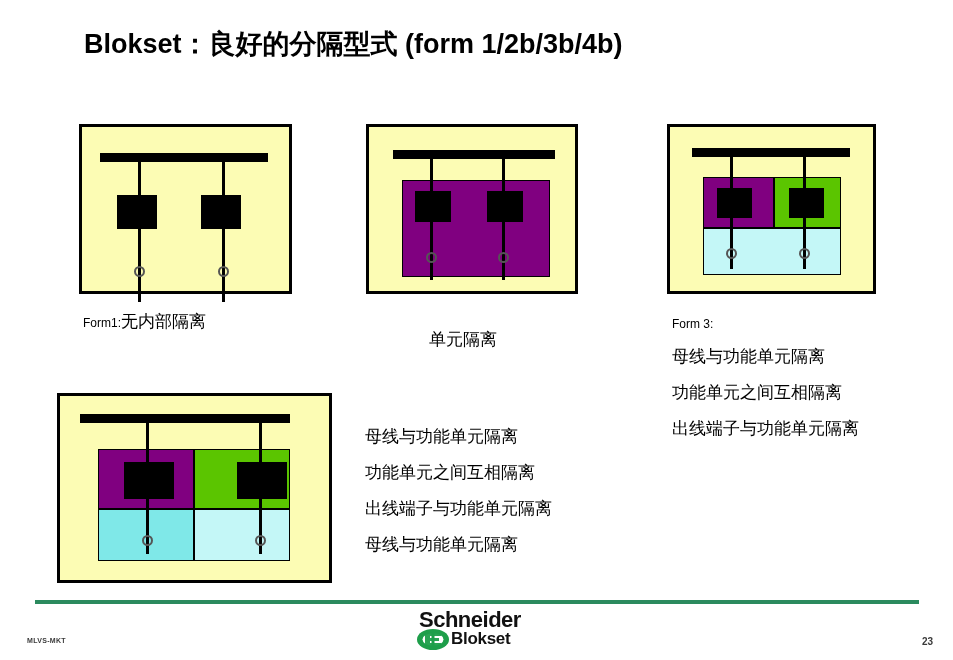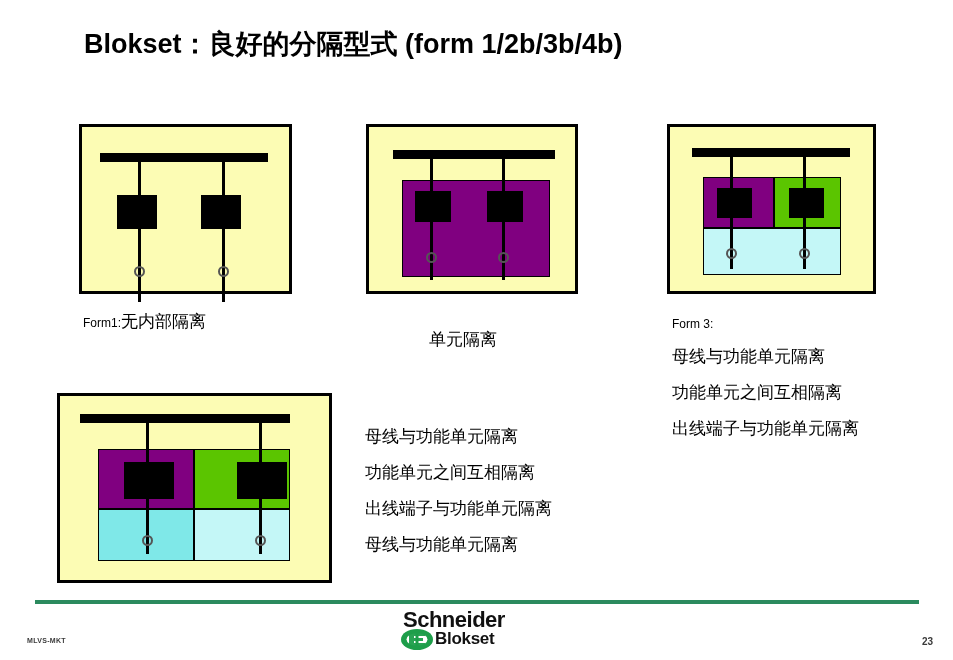--- a/index.html
+++ b/index.html
@@ -89,21 +89,21 @@
   }
   .footer-page{
     position:absolute;
     right:20px; top:636px;
     font-size:10px;
     font-weight:bold;
     color:#3a3a3a;
   }
   .logo{
     position:absolute;
-    left:391px; top:607px;
+    left:407px; top:607px;
     width:140px; height:48px;
   }
   .logo-sch{
     position:absolute;
     left:12px; top:0px;
     font-size:22px;
     font-weight:bold;
     color:#111;
     letter-spacing:-0.5px;
   }

